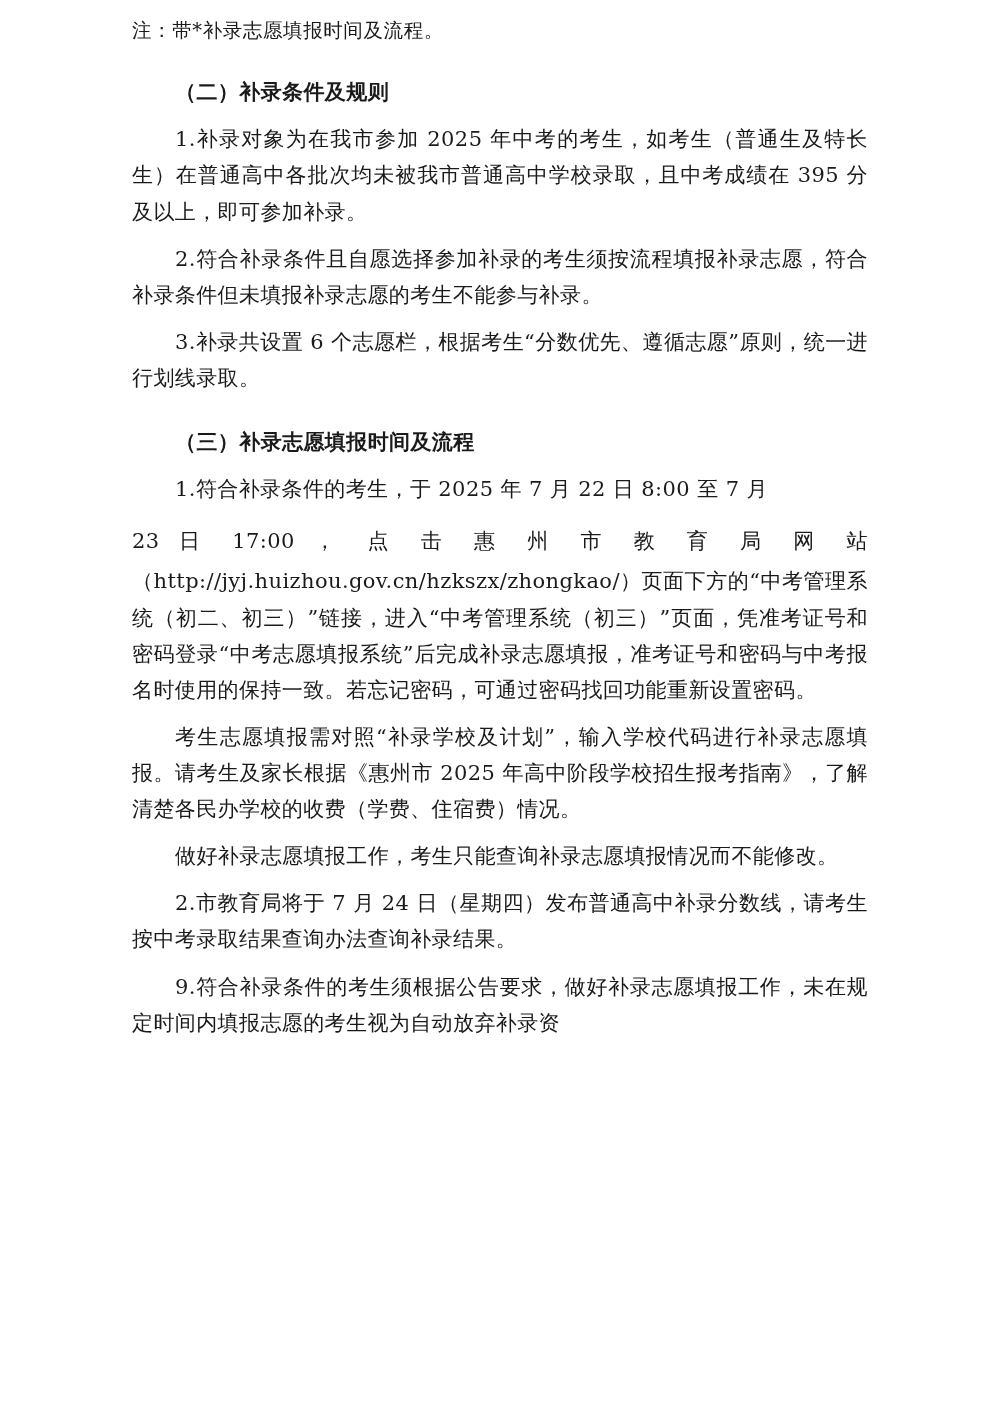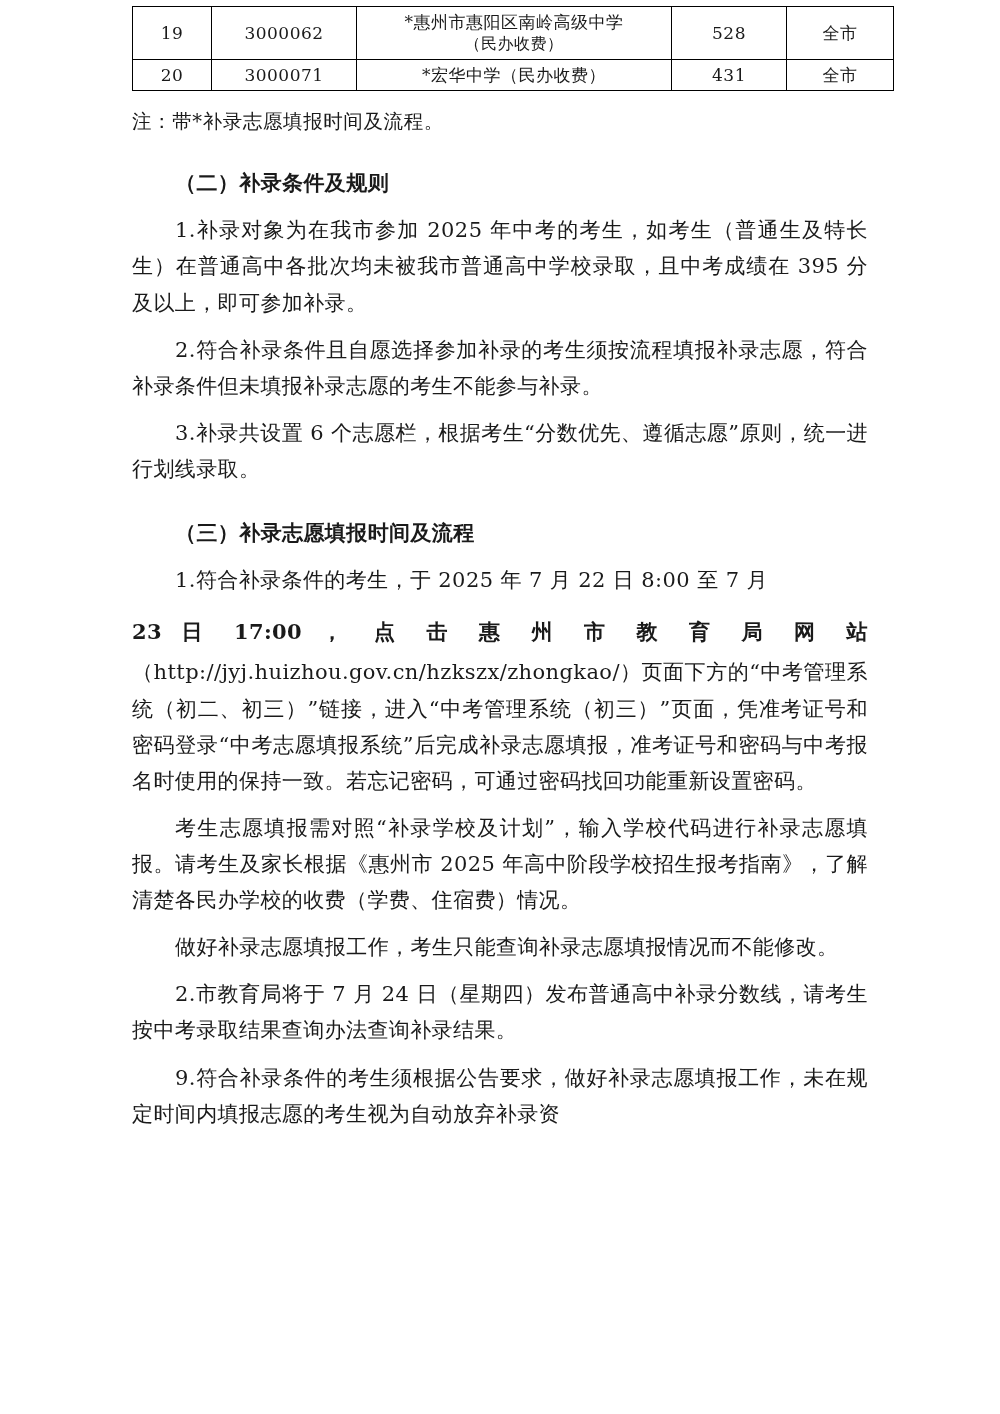--- a/index.html
+++ b/index.html
@@ -80,53 +80,31 @@
     text-indent: 2.05em;
   }
   p.heading {
     font-weight: bold;
     text-indent: 2.05em;
     margin-top: 28px;
   }
   .spread {
     text-align: justify;
     text-align-last: justify;
-    font-weight: bold;
   }
   .urlline {
     word-break: break-all;
   }
 </style>
 </head>
 <body>
 
 <div class="page">
   <div class="content">
 
-    <table class="plan-table">
-      <tbody>
-        <tr>
-          <td class="col-no num">19</td>
-          <td class="col-code num">3000062</td>
-          <td class="col-name">
-            <span>*惠州市惠阳区南岭高级中学</span>
-            <span class="cell-sub">（民办收费）</span>
-          </td>
-          <td class="col-plan num">528</td>
-          <td class="col-area">全市</td>
-        </tr>
-        <tr>
-          <td class="col-no num">20</td>
-          <td class="col-code num">3000071</td>
-          <td class="col-name">*宏华中学（民办收费）</td>
-          <td class="col-plan num">431</td>
-          <td class="col-area">全市</td>
-        </tr>
-      </tbody>
-    </table>
 
     <div class="note">注：带*补录志愿填报时间及流程。</div>
 
     <p class="para heading">（二）补录条件及规则</p>
     <p class="para indent">1.补录对象为在我市参加 2025 年中考的考生，如考生（普通生及特长生）在普通高中各批次均未被我市普通高中学校录取，且中考成绩在 395 分及以上，即可参加补录。</p>
     <p class="para indent">2.符合补录条件且自愿选择参加补录的考生须按流程填报补录志愿，符合补录条件但未填报补录志愿的考生不能参与补录。</p>
     <p class="para indent">3.补录共设置 6 个志愿栏，根据考生“分数优先、遵循志愿”原则，统一进行划线录取。</p>
 
     <p class="para heading">（三）补录志愿填报时间及流程</p>
     <p class="para indent" style="margin-bottom:16px">1.符合补录条件的考生，于 2025 年 7 月 22 日 8:00 至 7 月</p>

